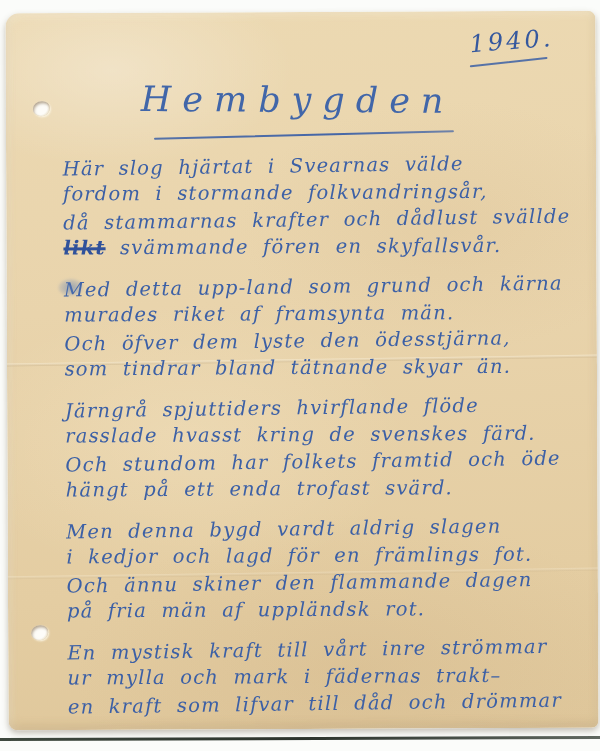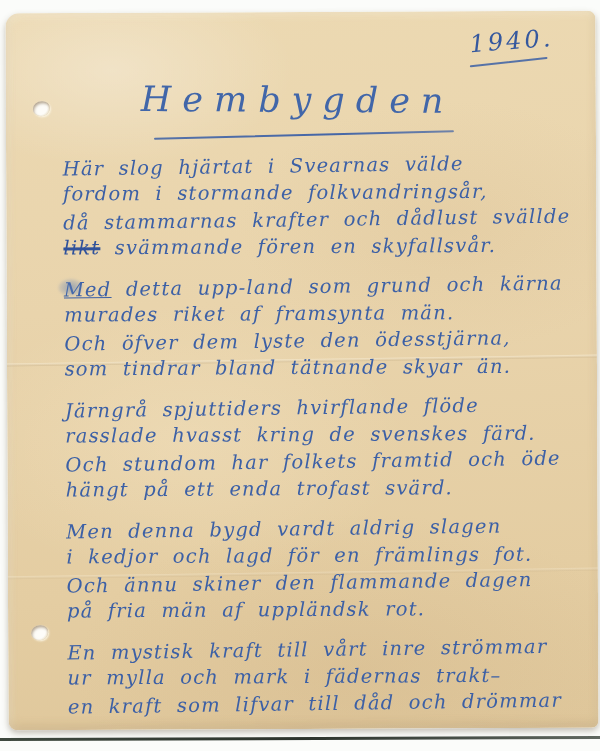--- a/index.html
+++ b/index.html
@@ -76,26 +76,26 @@
     font-size:19.5px;line-height:27px;
     letter-spacing:1.2px;word-spacing:7px;
     color:#3c60a6;font-style:italic;
     transform:rotate(-0.3deg);
   }
   .stanza{margin-bottom:13px;}
   .line{white-space:nowrap;}
   .line:nth-child(odd){transform:rotate(-0.25deg);}
   .line:nth-child(even){transform:rotate(0.2deg);}
   .struck{
-    font-weight:normal;
+    font-weight:bold;
     text-decoration:line-through;
     text-decoration-thickness:3px;
     color:#30529b;
   }
-  .smudge{position:relative;display:inline-block;text-decoration:underline;}
+  .smudge{position:relative;display:inline-block;}
   .smudge::before{
     content:"";position:absolute;left:-6px;top:2px;width:26px;height:18px;
     background:radial-gradient(ellipse at center, rgba(90,125,180,.55), rgba(90,125,180,.18) 60%, transparent 75%);
     border-radius:50%;filter:blur(1px);
   }
 </style>
 </head>
 <body>
 
 <div class="stage">

